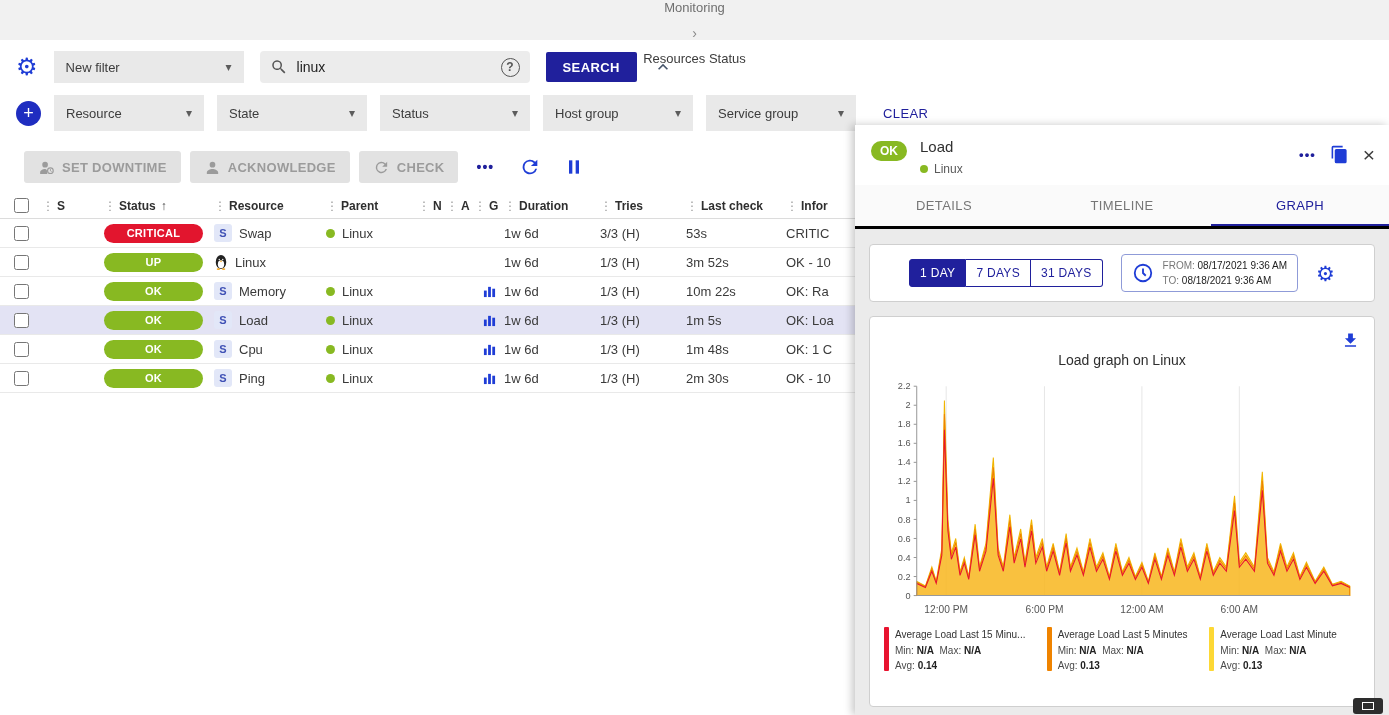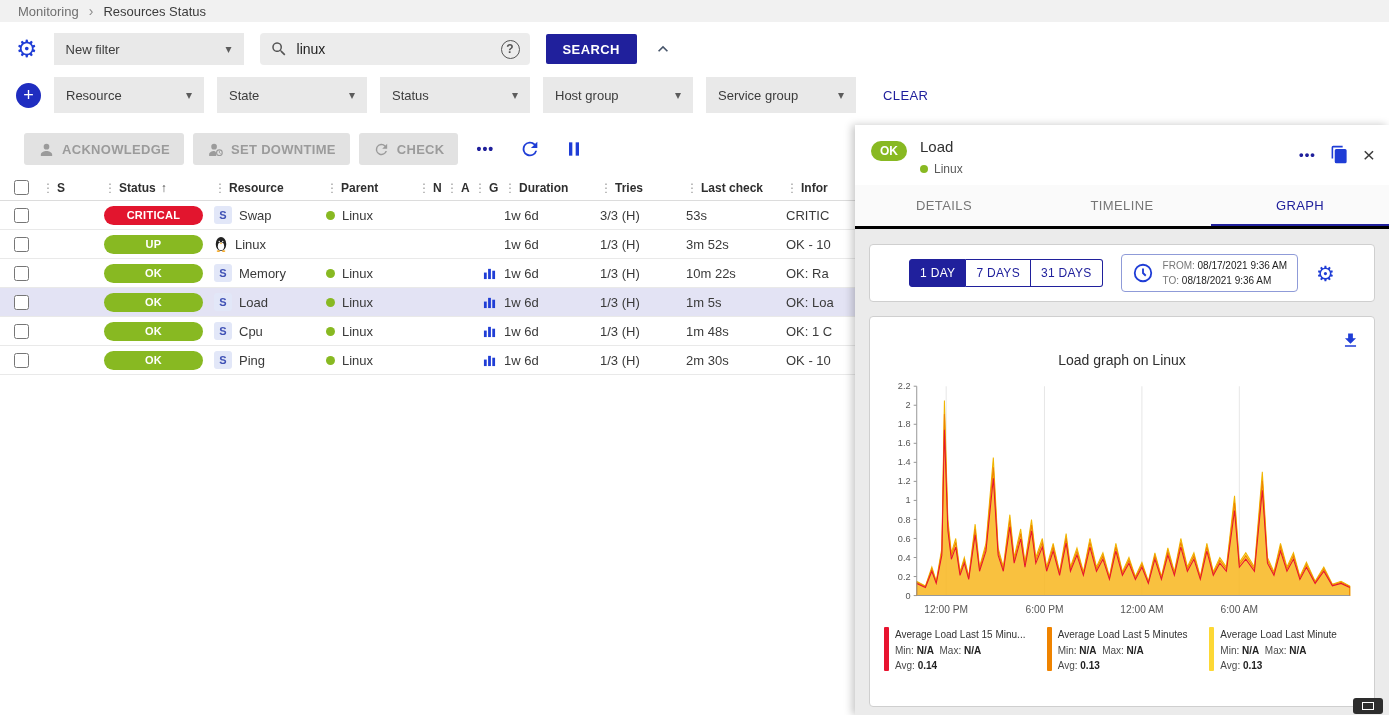--- a/index.html
+++ b/index.html
@@ -1,20 +1,20 @@
 <!DOCTYPE html>
 <html><head>
 <meta charset="utf-8">
 <style>
   * { box-sizing: border-box; margin: 0; padding: 0; }
   html,body { width:1389px; height:715px; overflow:hidden; }
   body { font-family:"Liberation Sans", sans-serif; background:#fff; position:relative; color:#333; }
 
   
-  .breadcrumb-bar { height:22px; background:#f1f1f1; display:flex; align-items:center; gap:10px; padding:0 18px; font-size:13px; }
+  .breadcrumb-bar { height:40px; background:#f1f1f1; display:flex; align-items:center; gap:10px; padding:0 18px; font-size:13px;flex-direction:column; }
   .crumb { color:#6f6f6f; }
   .crumb.current { color:#3c3c3c;text-align:center; }
   .crumb-sep { color:#8a8a8a; font-size:14px; }
 
   
   .filters { padding:7px 16px 6px 16px; background:#fff; }
   .filter-row1 { display:flex; align-items:center; gap:16px; height:40px; }
   .gear-btn { color:#1f3dd6; font-size:24px; line-height:1; cursor:pointer; }
   .select-pill { background:#e9e9e9; border-radius:0; height:32px; display:flex; align-items:center; justify-content:space-between; padding:0 12px; font-size:13px; color:#3c3c3c; cursor:pointer; }
   .select-pill .chev { color:#5c5c5c; font-size:12px; margin-left:10px; }
@@ -156,34 +156,34 @@
     </div>
     <button class="clear-btn">CLEAR</button>
   </div>
 </div>
 
 <div class="main-left">
   <div class="toolbar">
     <button class="tb-btn" disabled="">
       <span style="display:flex;">
         <svg viewBox="0 0 24 24" width="17" height="17">
-            <path d="M12 12a4 4 0 1 0-4-4 4 4 0 0 0 4 4zm0 2c-3.3 0-8 1.7-8 5v2h16v-2c0-3.3-4.7-5-8-5z" fill="#9b9b9b"></path>
+            <path d="M10 12a4 4 0 1 0-4-4 4 4 0 0 0 4 4zm0 2c-3.3 0-7 1.7-7 5v2h10v-2c0-3.3-.7-5-3-5z" fill="#9b9b9b"></path>
+            <circle cx="17.5" cy="16.5" r="4" fill="none" stroke="#9b9b9b" stroke-width="1.6"></circle>
+            <path d="M17.5 14.3v2.2l1.6 1.2" fill="none" stroke="#9b9b9b" stroke-width="1.4"></path>
           </svg>
       </span>
-      <span>ACKNOWLEDGE</span>
+      <span>SET DOWNTIME</span>
     </button>
     <button class="tb-btn" disabled="">
       <span style="display:flex;">
         <svg viewBox="0 0 24 24" width="17" height="17">
-            <path d="M10 12a4 4 0 1 0-4-4 4 4 0 0 0 4 4zm0 2c-3.3 0-7 1.7-7 5v2h10v-2c0-3.3-.7-5-3-5z" fill="#9b9b9b"></path>
-            <circle cx="17.5" cy="16.5" r="4" fill="none" stroke="#9b9b9b" stroke-width="1.6"></circle>
-            <path d="M17.5 14.3v2.2l1.6 1.2" fill="none" stroke="#9b9b9b" stroke-width="1.4"></path>
+            <path d="M12 12a4 4 0 1 0-4-4 4 4 0 0 0 4 4zm0 2c-3.3 0-8 1.7-8 5v2h16v-2c0-3.3-4.7-5-8-5z" fill="#9b9b9b"></path>
           </svg>
       </span>
-      <span>SET DOWNTIME</span>
+      <span>ACKNOWLEDGE</span>
     </button>
     <button class="tb-btn" disabled="">
       <span style="display:flex;">
         <svg viewBox="0 0 24 24" width="17" height="17">
             <path d="M17.65 6.35A8 8 0 1 0 19.73 14h-2.08A6 6 0 1 1 12 6c1.66 0 3.14.69 4.22 1.78L13 11h7V4l-2.35 2.35z" fill="#9b9b9b"></path>
           </svg>
       </span>
       <span>CHECK</span>
     </button>
     <button class="more-btn">•••</button>

